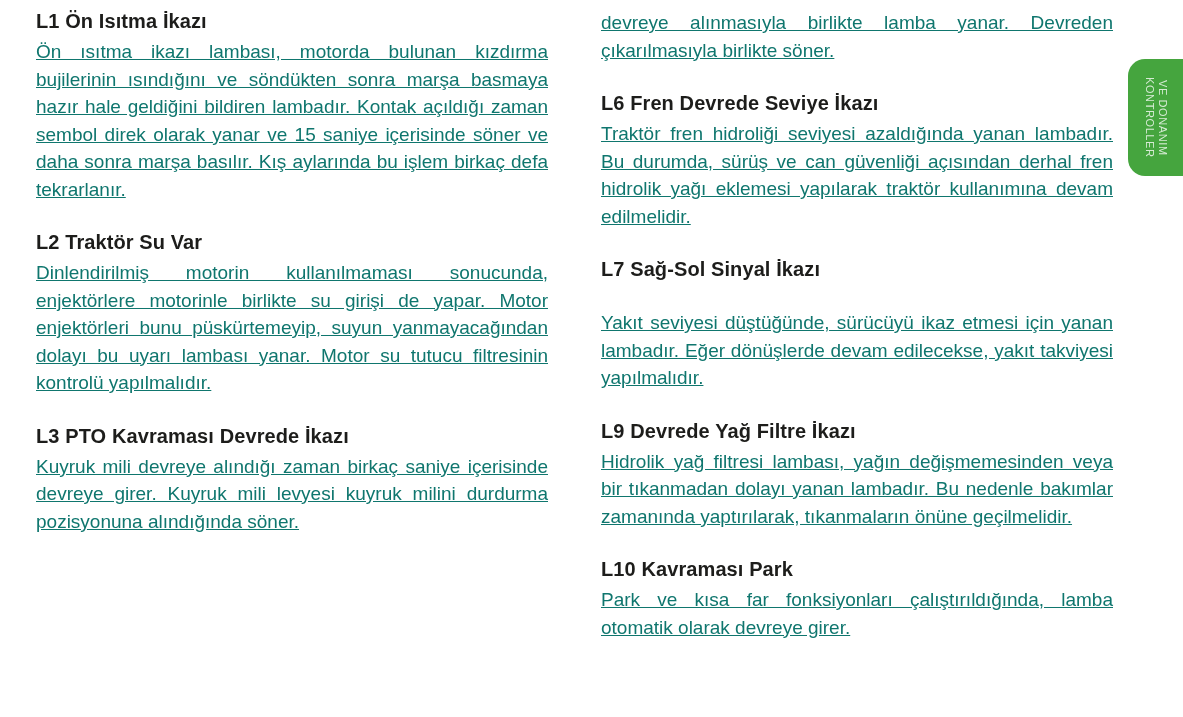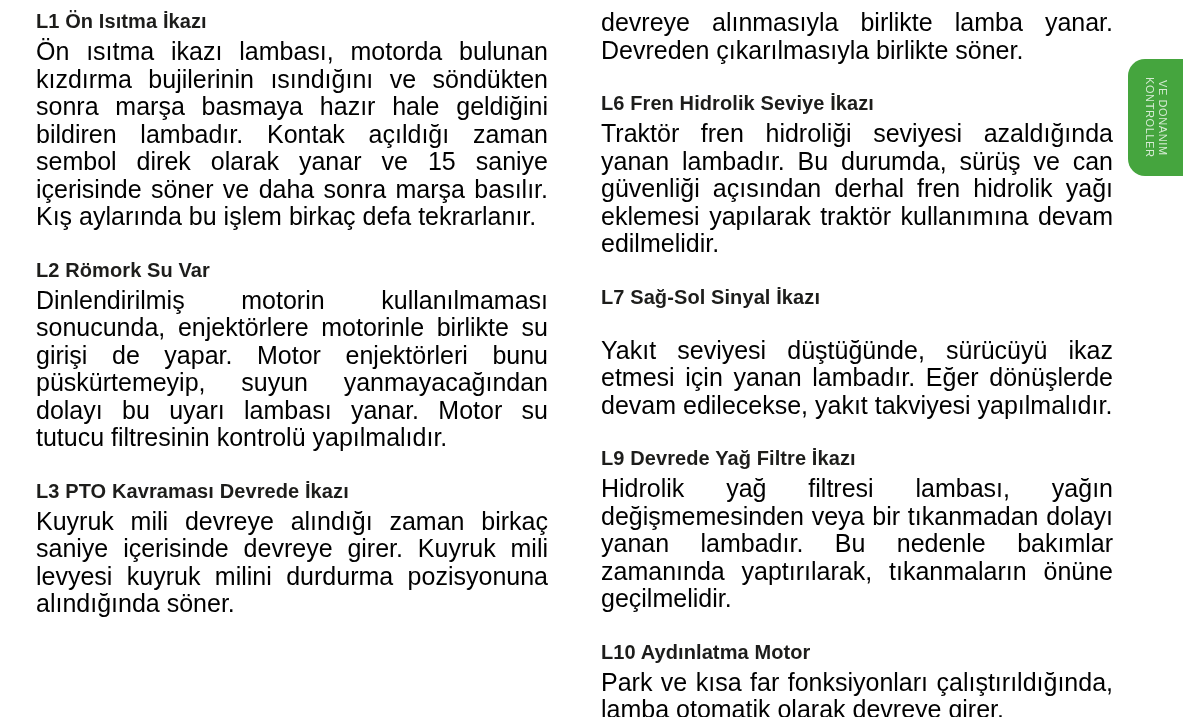--- a/index.html
+++ b/index.html
@@ -29,25 +29,26 @@
   .doc-section h3 {
     margin: 0 0 4px 0;
     font-size: 20px;
     line-height: 25px;
     font-weight: bold;
     color: #1d1d1b;
     letter-spacing: 0.1px;
   }
   .doc-section p, p.continuation {
     margin: 0;
-    font-size: 25px;
+    font-size: 19px;
     line-height: 27.5px;
-    color: #000000;
+    color: #0f766e;
     text-align: justify;
     text-justify: inter-word;
+    text-decoration: underline;
   }
   p.continuation { margin-bottom: 27px; }
   .side-tab {
     position: absolute;
     left: 1128px;
     top: 59px;
     width: 55px;
     height: 117px;
     border-radius: 17px 0 0 17px;
     display: flex;
@@ -70,48 +71,48 @@
 <body>
 
 <div class="page">
 
   <div class="col col-left">
     <section class="doc-section">
       <h3>L1 Ön Isıtma İkazı</h3>
       <p>Ön ısıtma ikazı lambası, motorda bulunan kızdırma bujilerinin ısındığını ve söndükten sonra marşa basmaya hazır hale geldiğini bildiren lambadır. Kontak açıldığı zaman sembol direk olarak yanar ve 15 saniye içerisinde söner ve daha sonra marşa basılır. Kış aylarında bu işlem birkaç defa tekrarlanır.</p>
     </section>
     <section class="doc-section">
-      <h3>L2 Römork Su Var</h3>
+      <h3>L2 Traktör Su Var</h3>
       <p>Dinlendirilmiş motorin kullanılmaması sonucunda, enjektörlere motorinle birlikte su girişi de yapar. Motor enjektörleri bunu püskürtemeyip, suyun yanmayacağından dolayı bu uyarı lambası yanar. Motor su tutucu filtresinin kontrolü yapılmalıdır.</p>
     </section>
     <section class="doc-section">
       <h3>L3 PTO Kavraması Devrede İkazı</h3>
       <p>Kuyruk mili devreye alındığı zaman birkaç saniye içerisinde devreye girer. Kuyruk mili levyesi kuyruk milini durdurma pozisyonuna alındığında söner.</p>
     </section>
 
   </div>
 
   <div class="col col-right">
     <p class="continuation">devreye alınmasıyla birlikte lamba yanar. Devreden çıkarılmasıyla birlikte söner.</p>
     <section class="doc-section">
-      <h3>L6 Fren Hidrolik Seviye İkazı</h3>
+      <h3>L6 Fren Devrede Seviye İkazı</h3>
       <p>Traktör fren hidroliği seviyesi azaldığında yanan lambadır. Bu durumda, sürüş ve can güvenliği açısından derhal fren hidrolik yağı eklemesi yapılarak traktör kullanımına devam edilmelidir.</p>
     </section>
     <section class="doc-section">
       <h3>L7 Sağ-Sol Sinyal İkazı</h3>
     </section>
     <section class="doc-section">
       <p>Yakıt seviyesi düştüğünde, sürücüyü ikaz etmesi için yanan lambadır. Eğer dönüşlerde devam edilecekse, yakıt takviyesi yapılmalıdır.</p>
     </section>
     <section class="doc-section">
       <h3>L9 Devrede Yağ Filtre İkazı</h3>
       <p>Hidrolik yağ filtresi lambası, yağın değişmemesinden veya bir tıkanmadan dolayı yanan lambadır. Bu nedenle bakımlar zamanında yaptırılarak, tıkanmaların önüne geçilmelidir.</p>
     </section>
     <section class="doc-section">
-      <h3>L10 Aydınlatma Motor</h3>
+      <h3>L10 Kavraması Park</h3>
       <p>Park ve kısa far fonksiyonları çalıştırıldığında, lamba otomatik olarak devreye girer.</p>
     </section>
   </div>
 
   <div class="side-tab" style="background-color: rgb(69, 165, 62);">
     <span class="tab-label">KONTROLLER
 VE DONANIM</span>
   </div>
 
 </div>

